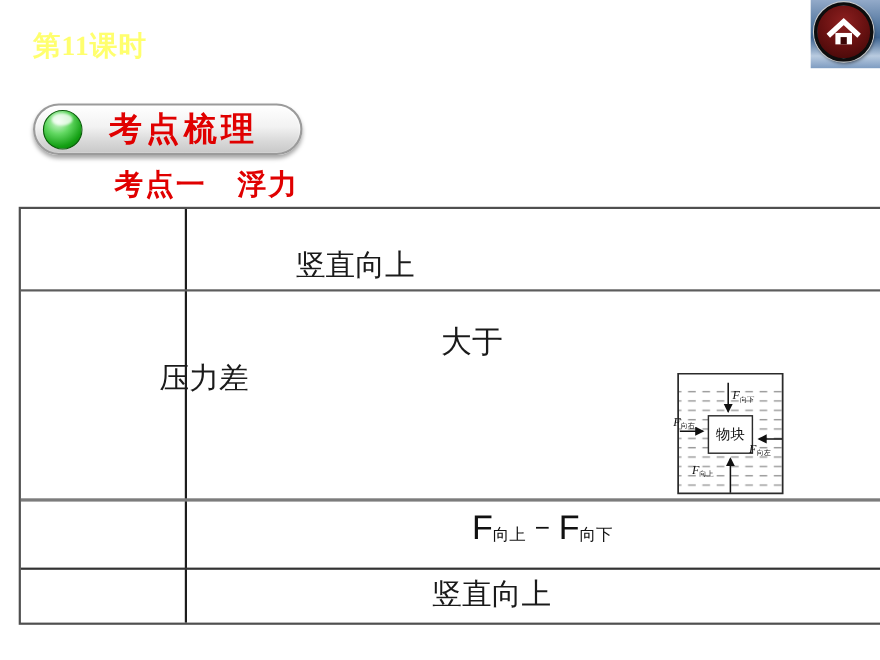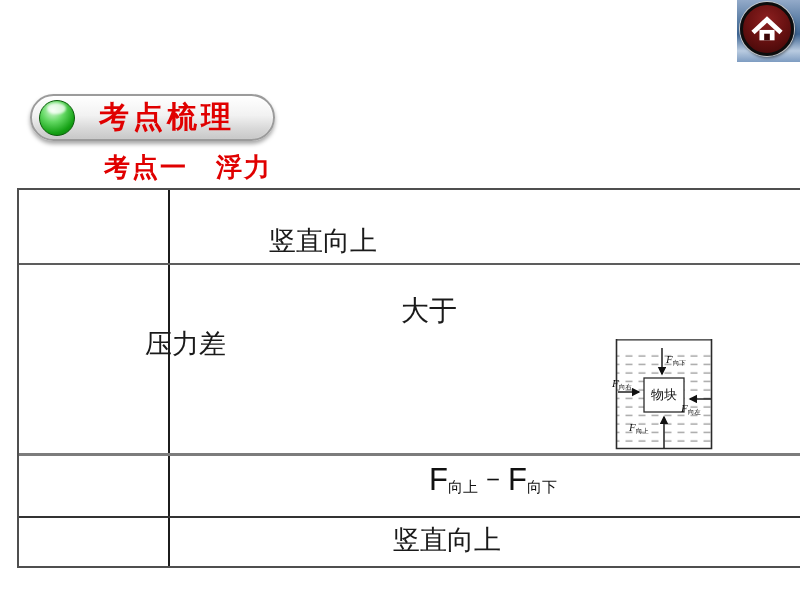--- a/index.html
+++ b/index.html
@@ -78,20 +78,21 @@
   .formula .minus{font-size:26px;line-height:1;margin:2px 2px 0 2px;}
   
   .diagram{position:absolute;left:592px;top:145px;}
   .svgtxt{font-family:"Liberation Serif","DejaVu Serif",serif;fill:#111;}
 </style>
 </head>
 <body>
 
 <div class="stage">
 
+  <div class="lesson-title">第11课时</div>
 
   <div class="sky">
     <div class="home-btn">
       <span>
         <svg width="34" height="34" viewBox="0 0 36 36">
           <path d="M5 20 L18 8 L31 20" fill="none" stroke="#ffffff" stroke-width="5" stroke-linecap="square"></path>
           <rect x="10" y="19" width="16" height="11" fill="#ffffff"></rect>
           <rect x="15" y="23" width="6" height="7" fill="#3c0606"></rect>
         </svg>
       </span>

